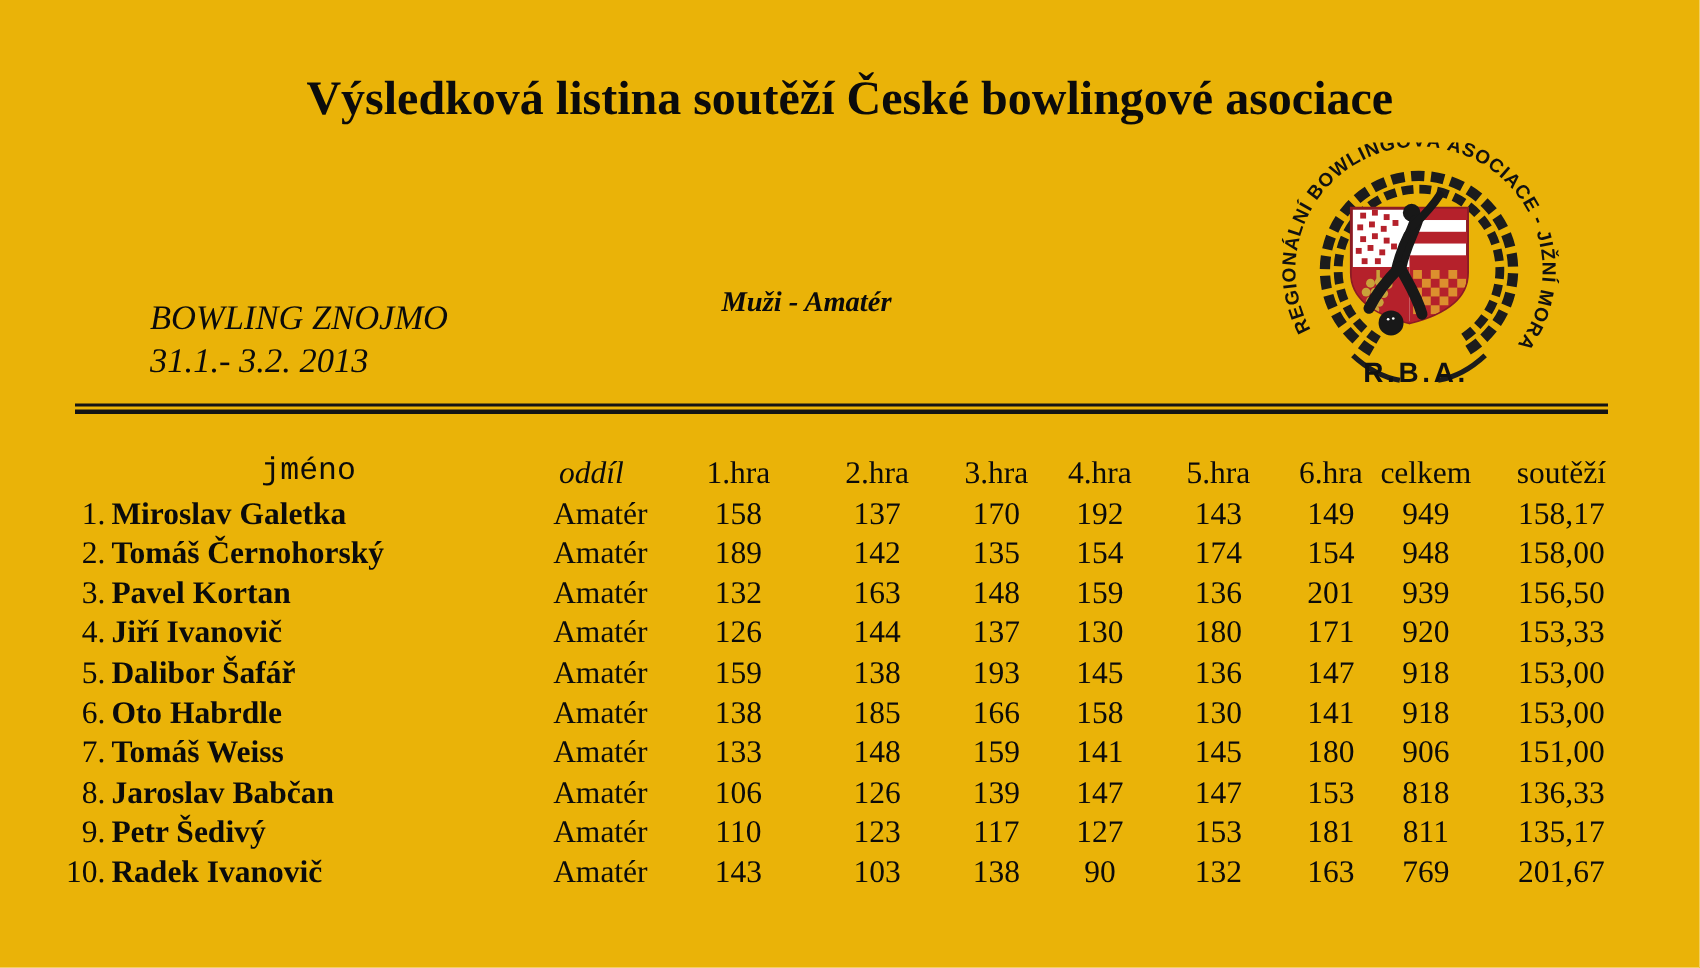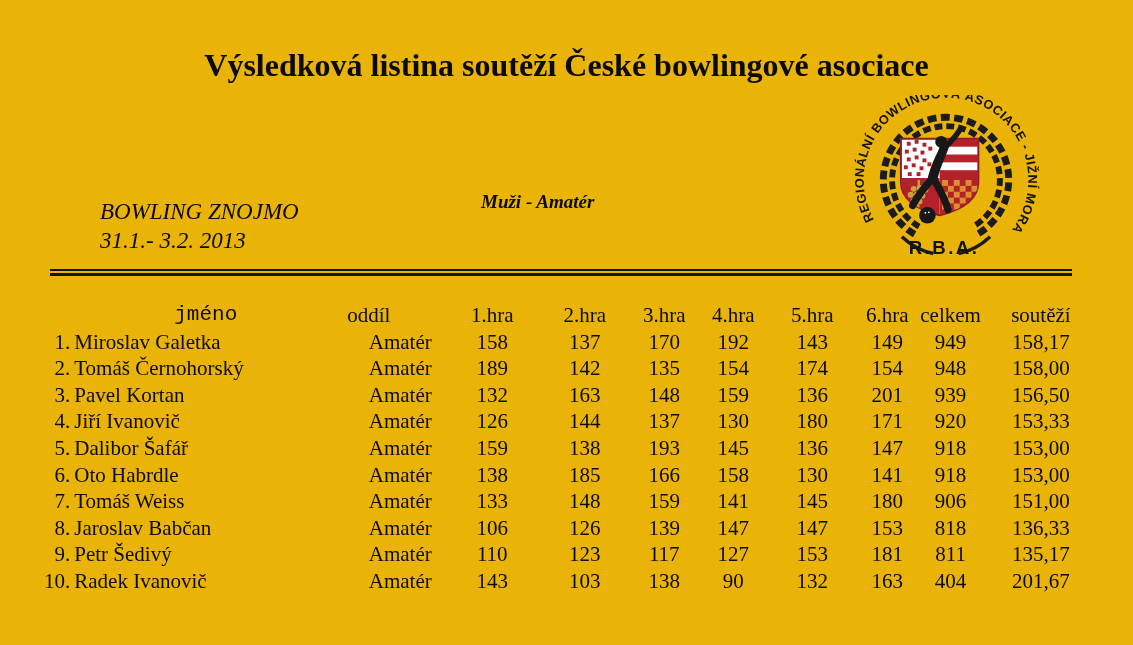--- a/index.html
+++ b/index.html
@@ -36,23 +36,23 @@
   table.results {
     position:absolute; left:44px; top:302px;
     border-collapse:collapse; table-layout:fixed;
     font-size:21px; border:none;
   }
   .results th, .results td {
     padding:0; margin:0; font-weight:normal; white-space:nowrap;
     line-height:26.6px; text-align:center; overflow:visible;
   }
   .results th.h-name { text-align:right; padding-right:110px;font-family:Liberation Mono, monospace; }
-  .results th.h-club { text-align:left; padding-right:6px; }
+  .results th.h-club { text-align:center; padding-right:6px;font-style:italic; }
   .results td.c-rank { text-align:right; }
-  .results td.c-name { text-align:left; padding-left:4px; }
+  .results td.c-name { text-align:left; padding-left:4px;font-weight:bold; }
   .results td.c-club { text-align:center; padding-left:6px; }
 
   
   .lg-red    { fill:#b5212b; }
   .lg-dkred  { stroke:#8c1c24; }
   .lg-orange { fill:#dc8f2e; }
   .lg-gold   { fill:#c9a23a; }
   .lg-black  { fill:#181818; }
   .lg-chain  { stroke:#1c1c1c; fill:none; }
   .lg-arc-text { font-family:"Liberation Sans", sans-serif; font-size:13px; font-weight:bold; fill:#111; letter-spacing:0.6px; }
@@ -326,19 +326,19 @@
         <tr>
           <td class="c-rank">10.</td>
           <td class="c-name">Radek Ivanovič</td>
           <td class="c-club">Amatér</td>
           <td>143</td>
           <td>103</td>
           <td>138</td>
           <td>90</td>
           <td>132</td>
           <td>163</td>
-          <td>404</td>
+          <td>769</td>
           <td>201,67</td>
         </tr>
       </tbody>
   </table>
 
 </div>
 
 </body></html>

